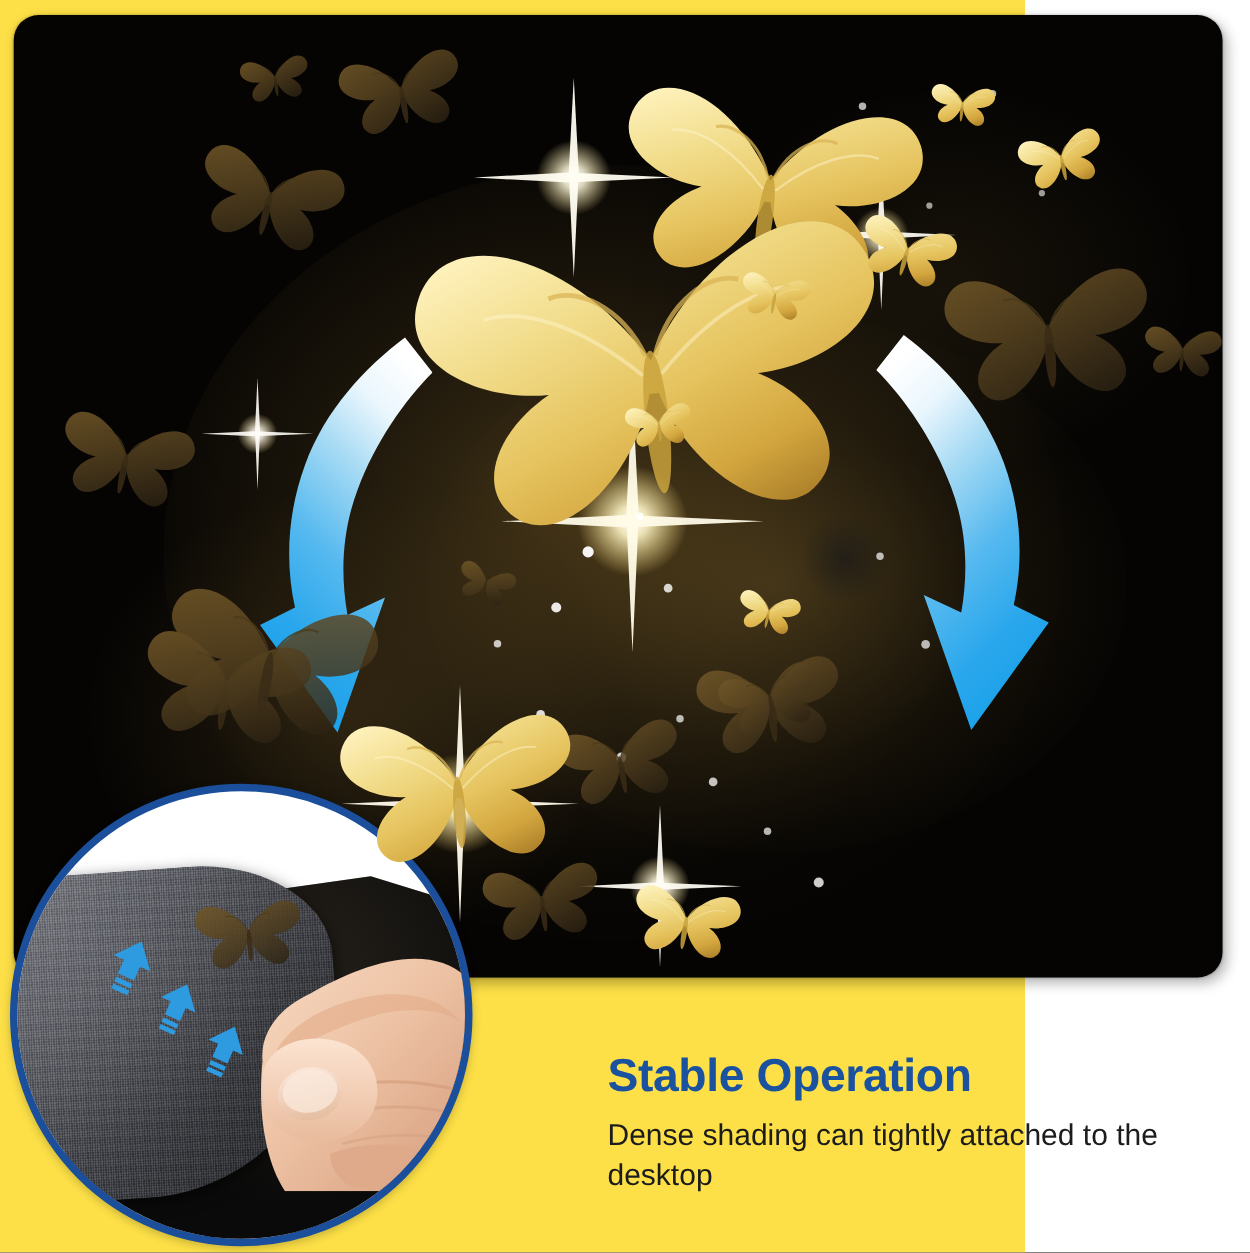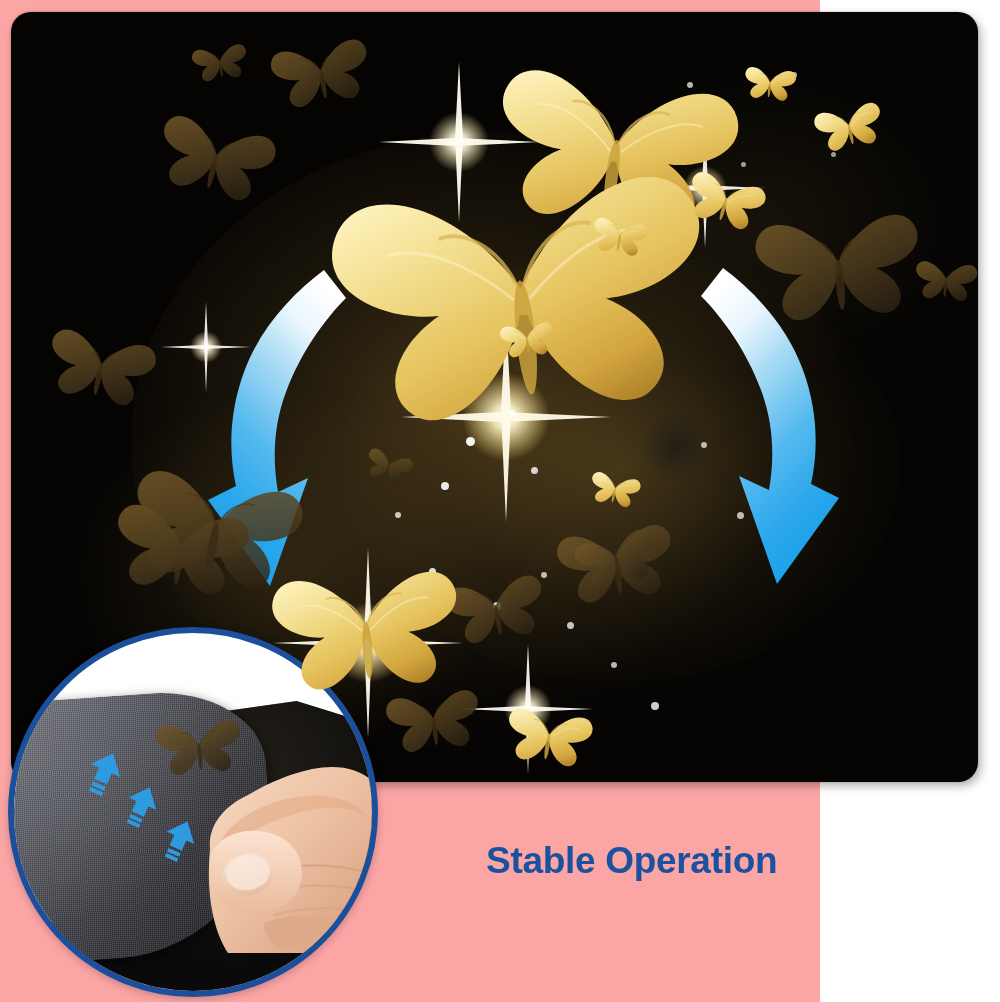--- a/index.html
+++ b/index.html
@@ -3,21 +3,21 @@
 <meta charset="utf-8">
 <style>
   html,body{margin:0;padding:0;}
   body{
     width:1000px;height:1002px;
     background:#ffffff;
     font-family:"Liberation Sans", sans-serif;
     overflow:hidden;
     position:relative;
   }
-  #stage{position:absolute;left:0;top:0;width:820px;height:1002px;background:#fca5a5;}
+  #stage{position:absolute;left:0;top:0;width:820px;height:1002px;background:#fde047;}
 
   
   #mousepad{
     position:absolute;left:11px;top:12px;width:967px;height:770px;
     border-radius:20px;
     background:#050403;
     box-shadow:3px 4px 10px rgba(0,0,0,0.30), 0 0 2px rgba(0,0,0,0.25);
     overflow:hidden;
   }
   
@@ -811,15 +811,16 @@
         <path d="M60 200 C 86 190, 120 190, 150 200 C 140 222, 108 230, 76 226 C 66 220, 60 210, 60 200 Z" fill="#dda98a" opacity=".92"></path>
 
         <path d="M176 60 C 182 80, 182 160, 178 228 L182 228 L182 58 Z" fill="#fce4d2" opacity=".5"></path>
       </svg>
 
     </div>
   </div>
 
   <div id="copy">
     <h2 id="headline">Stable Operation</h2>
+    <p id="subcopy">Dense shading can tightly attached to the desktop</p>
   </div>
 
 </div>
 
 </body></html>

